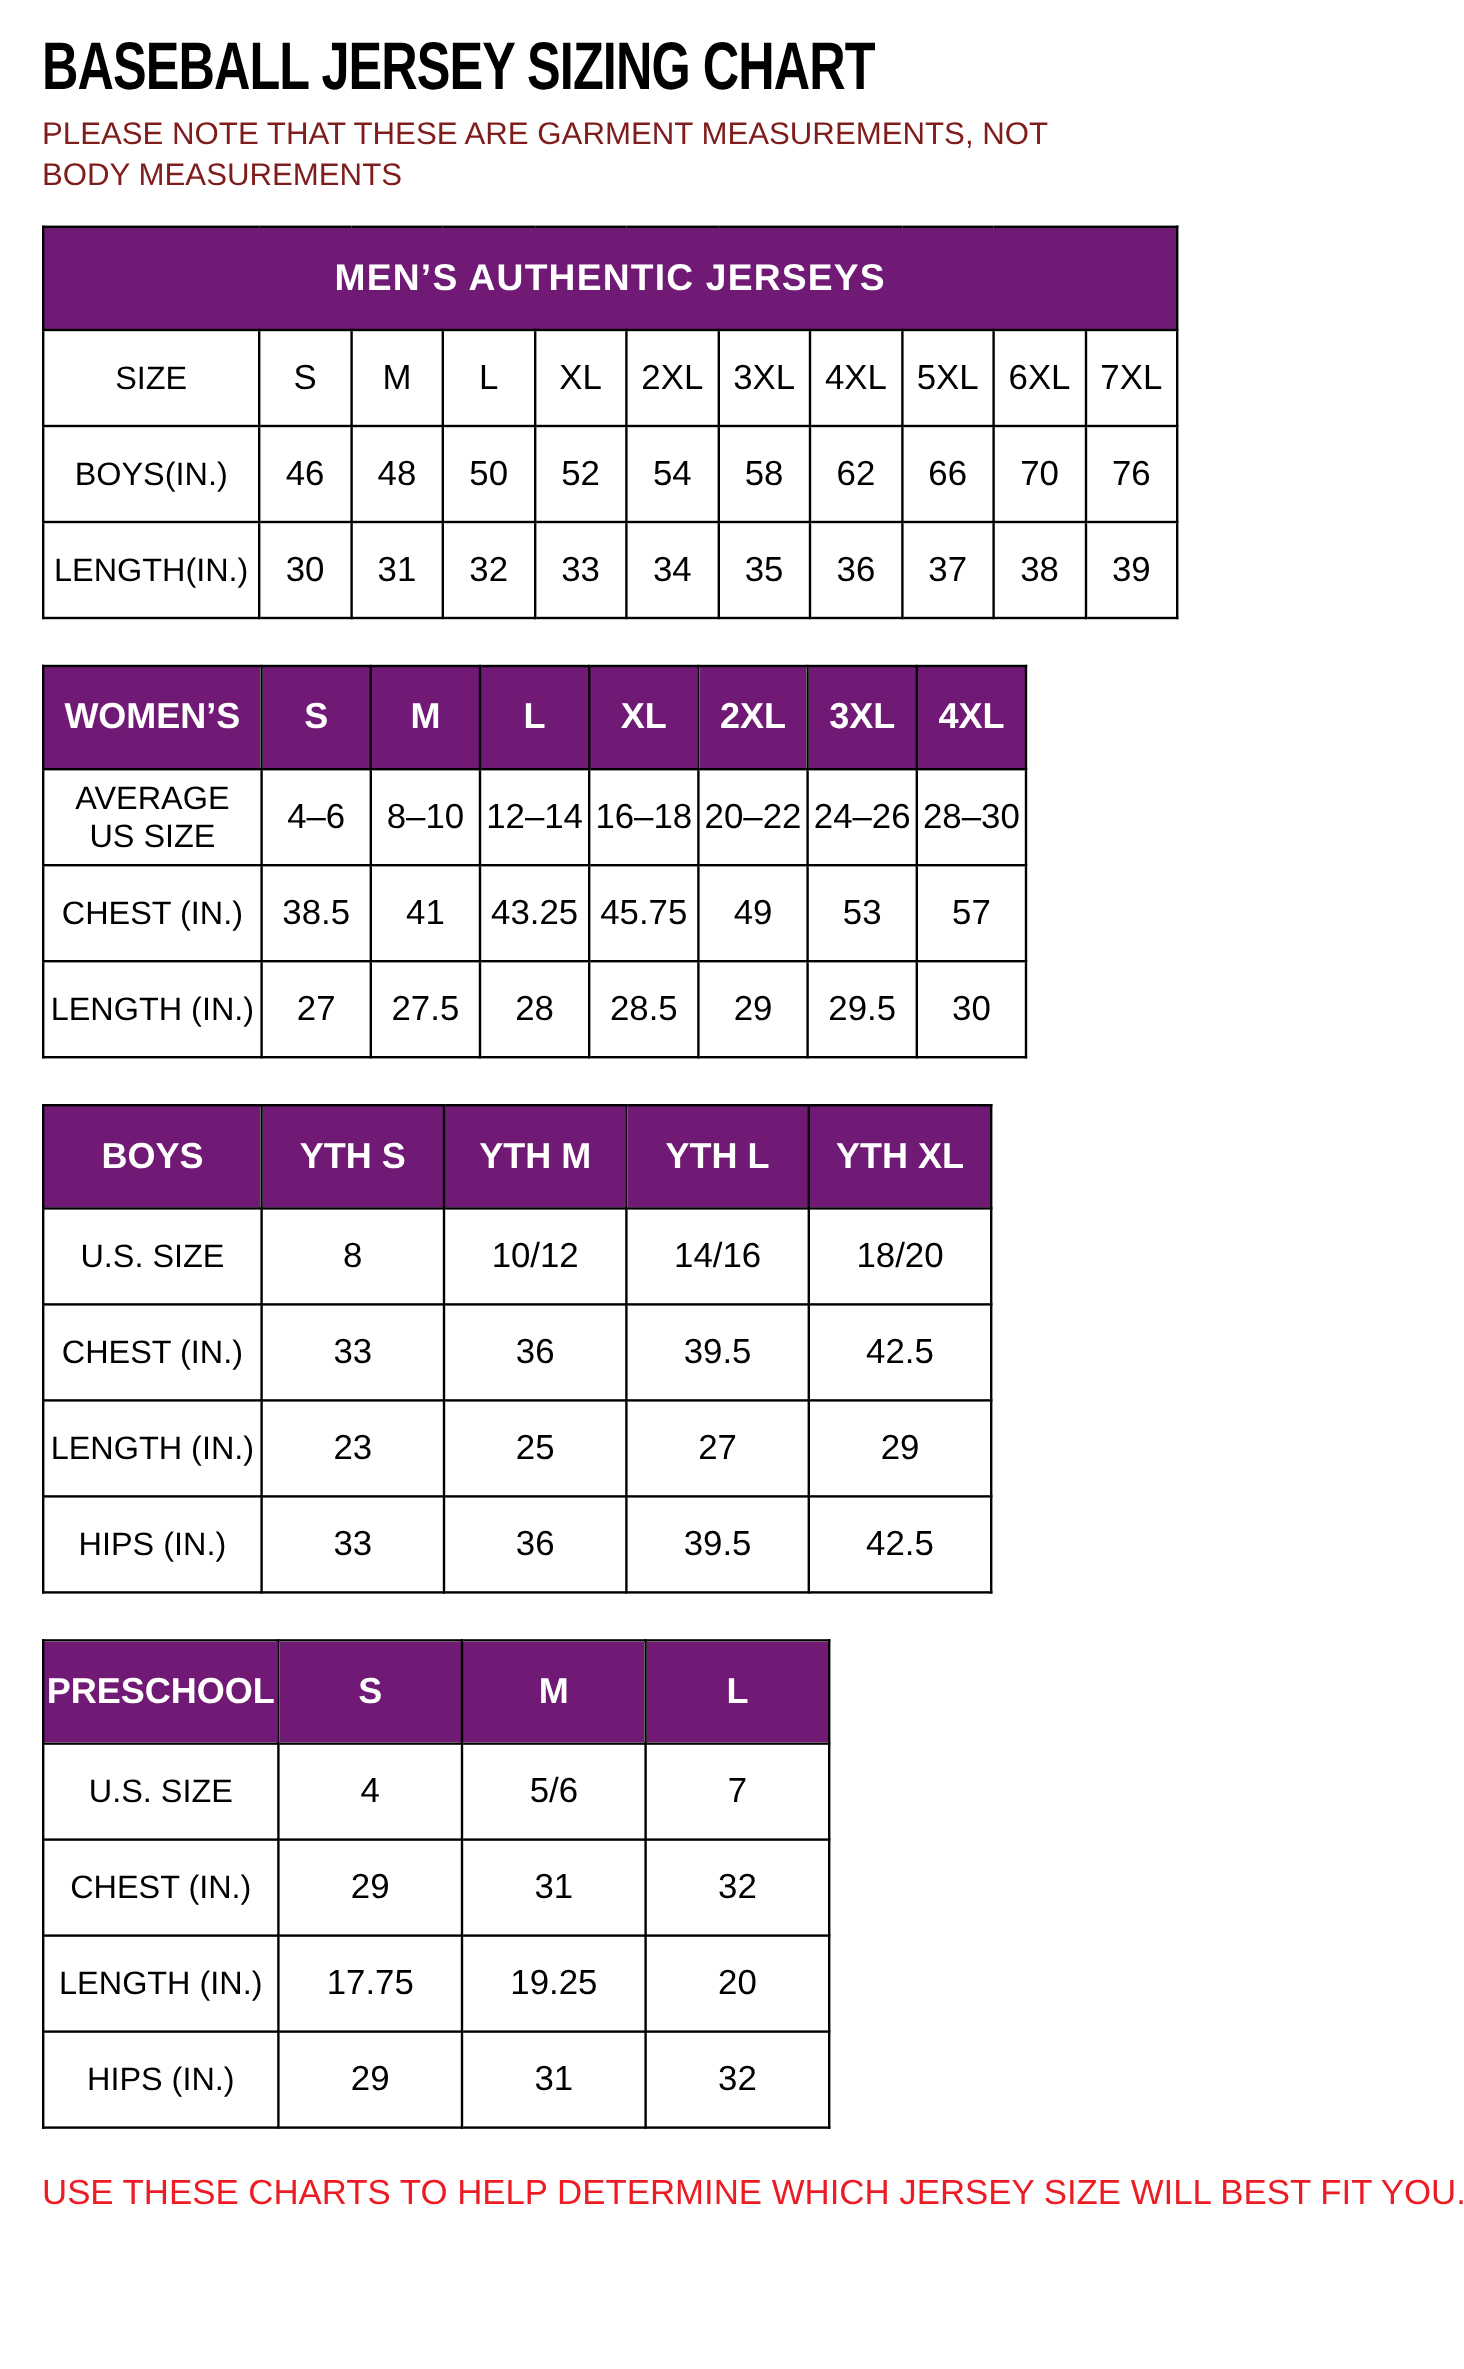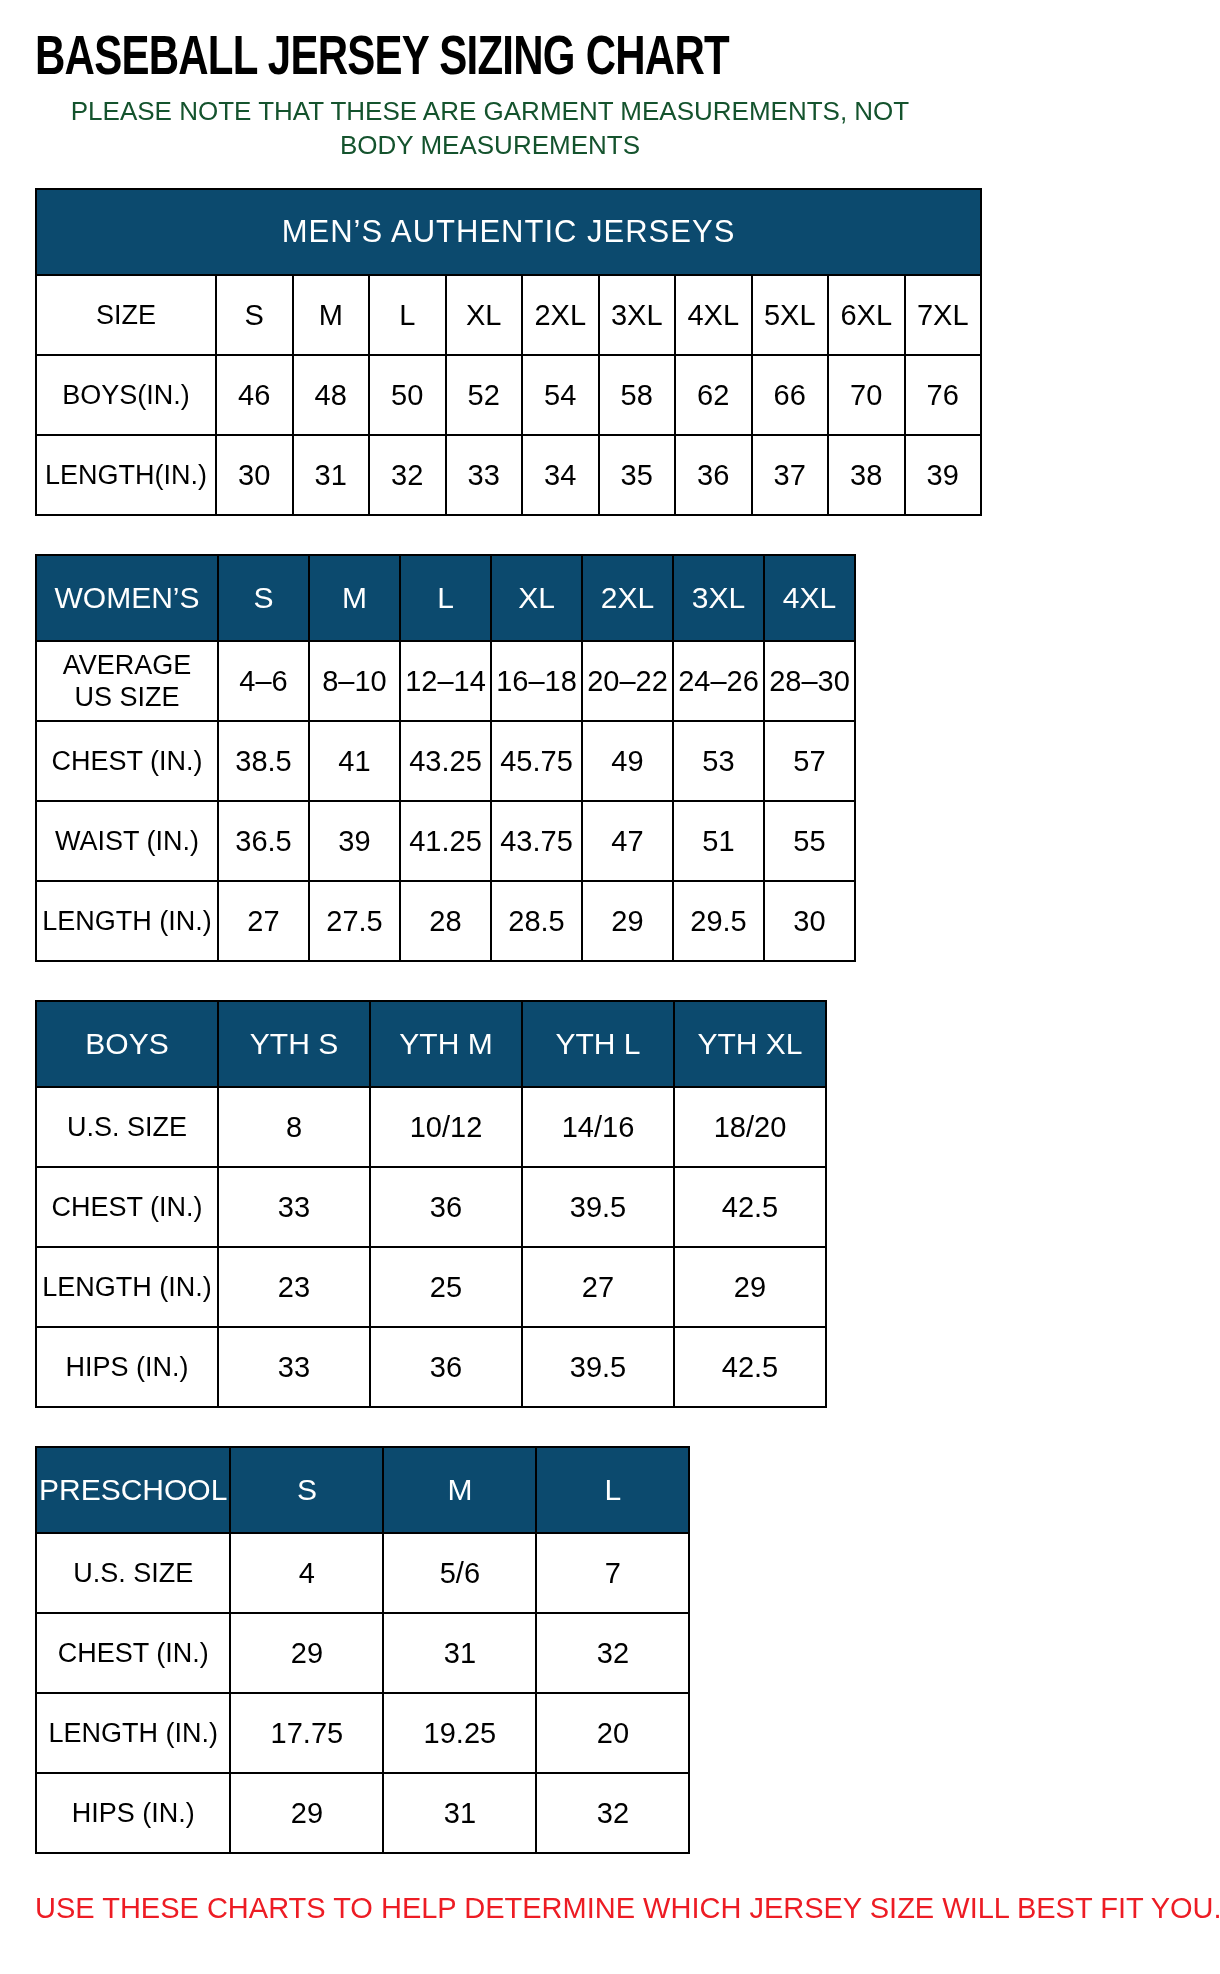--- a/index.html
+++ b/index.html
@@ -22,44 +22,43 @@
     font-weight: bold;
     line-height: 1.05;
     letter-spacing: -1px;
     white-space: nowrap;
     display: inline-block;
     transform: scaleX(0.75);
     transform-origin: left center;
     color: #000000;
   }
   .note {
-    color: #14532d;
+    color: #7f1d1d;
     font-size: 26px;
     line-height: 1.3;
     max-width: 910px;
     margin: 0 0 26px 0;
-    text-align: center;
   }
   .table-wrap { margin: 0 0 38px 0; }
   table.sizing-table {
     border-collapse: collapse;
     table-layout: fixed;
   }
   table.sizing-table th,
   table.sizing-table td {
     border: 2px solid #000000;
     text-align: center;
     vertical-align: middle;
     padding: 0 2px;
     overflow: hidden;
   }
   table.sizing-table thead th {
-    background: #0c4a6e;
+    background: #701a75;
     color: #ffffff;
-    font-weight: normal;
+    font-weight: bold;
     font-size: 30px;
     height: 84px;
   }
   table.sizing-table thead th.merged-title { font-size: 31px; letter-spacing: 1px; }
   table.sizing-table tbody th.row-label {
     background: #ffffff;
     font-weight: normal;
     font-size: 27px;
     height: 78px;
     white-space: pre-line;
@@ -198,30 +197,20 @@
             <th class="row-label" scope="row">CHEST (IN.)</th>
             <td>38.5</td>
             <td>41</td>
             <td>43.25</td>
             <td>45.75</td>
             <td>49</td>
             <td>53</td>
             <td>57</td>
           </tr>
           <tr>
-            <th class="row-label" scope="row">WAIST (IN.)</th>
-            <td>36.5</td>
-            <td>39</td>
-            <td>41.25</td>
-            <td>43.75</td>
-            <td>47</td>
-            <td>51</td>
-            <td>55</td>
-          </tr>
-          <tr>
             <th class="row-label" scope="row">LENGTH (IN.)</th>
             <td>27</td>
             <td>27.5</td>
             <td>28</td>
             <td>28.5</td>
             <td>29</td>
             <td>29.5</td>
             <td>30</td>
           </tr>
         </tbody>

